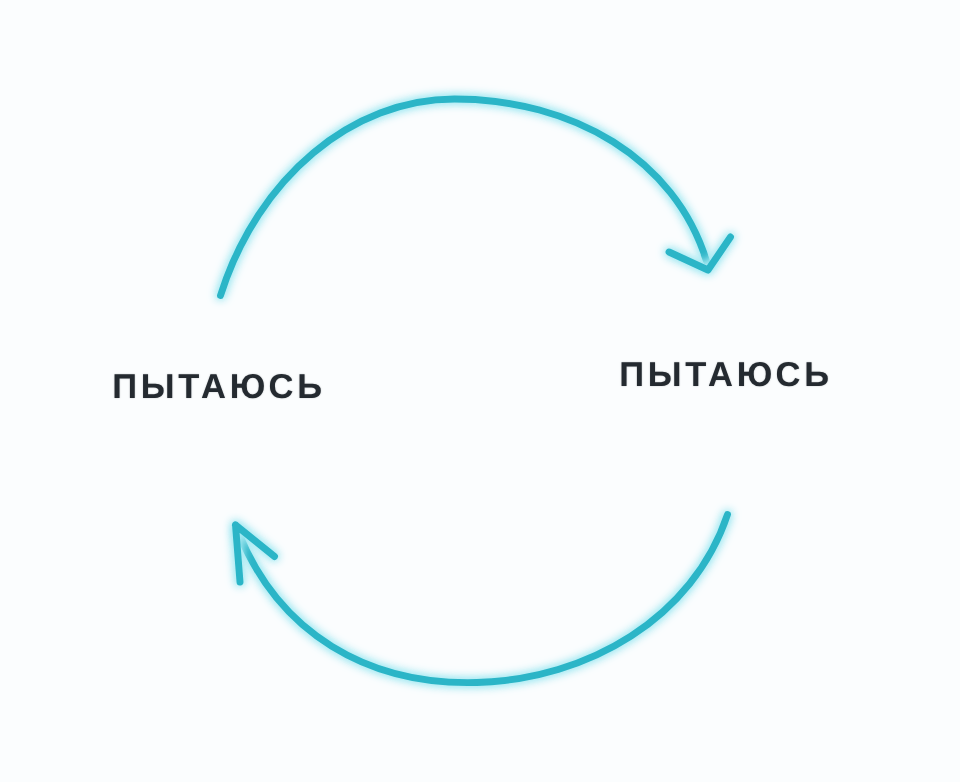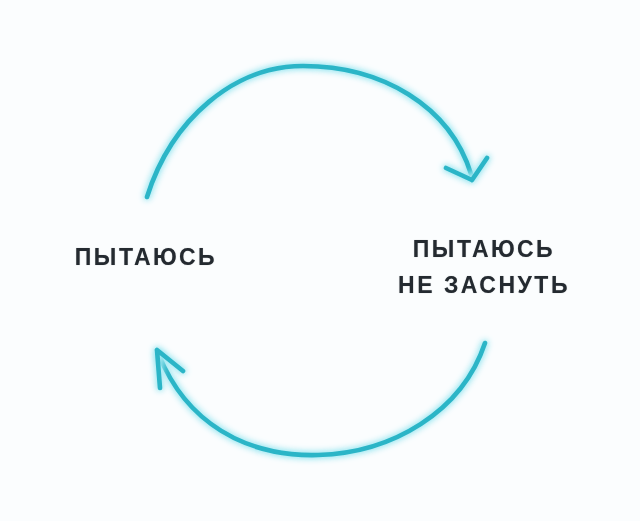--- a/index.html
+++ b/index.html
@@ -72,16 +72,15 @@
       <path class="arc" d="M157,350 L160,388 M157,350 L183,371"></path>
     </g>
   </svg>
 
   <div class="node-label node-left">
     <div>ПЫТАЮСЬ</div>
   </div>
 
   <div class="node-label node-right">
     <div>ПЫТАЮСЬ</div>
-    <div>НЕ ЗАСНУТЬ</div>
   </div>
 
 </div>
 
 </body></html>

